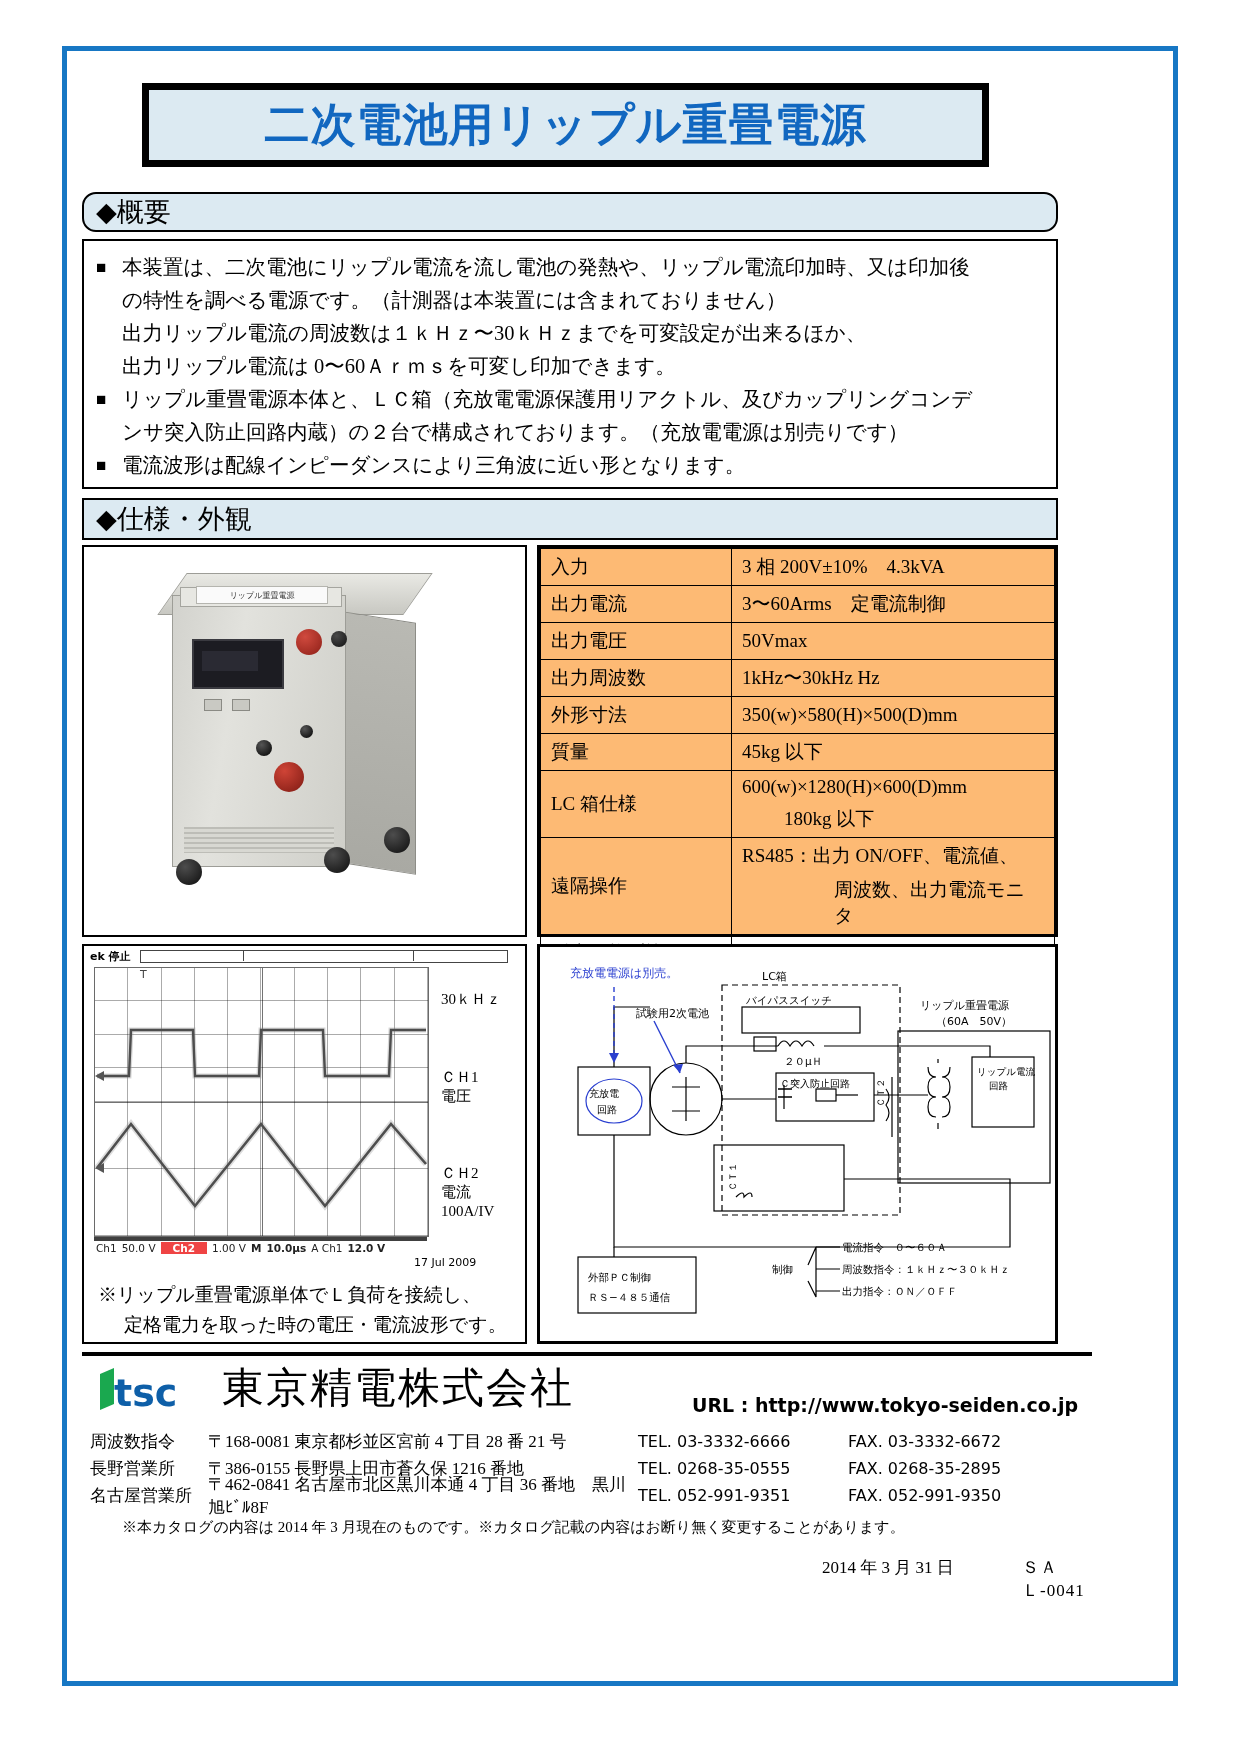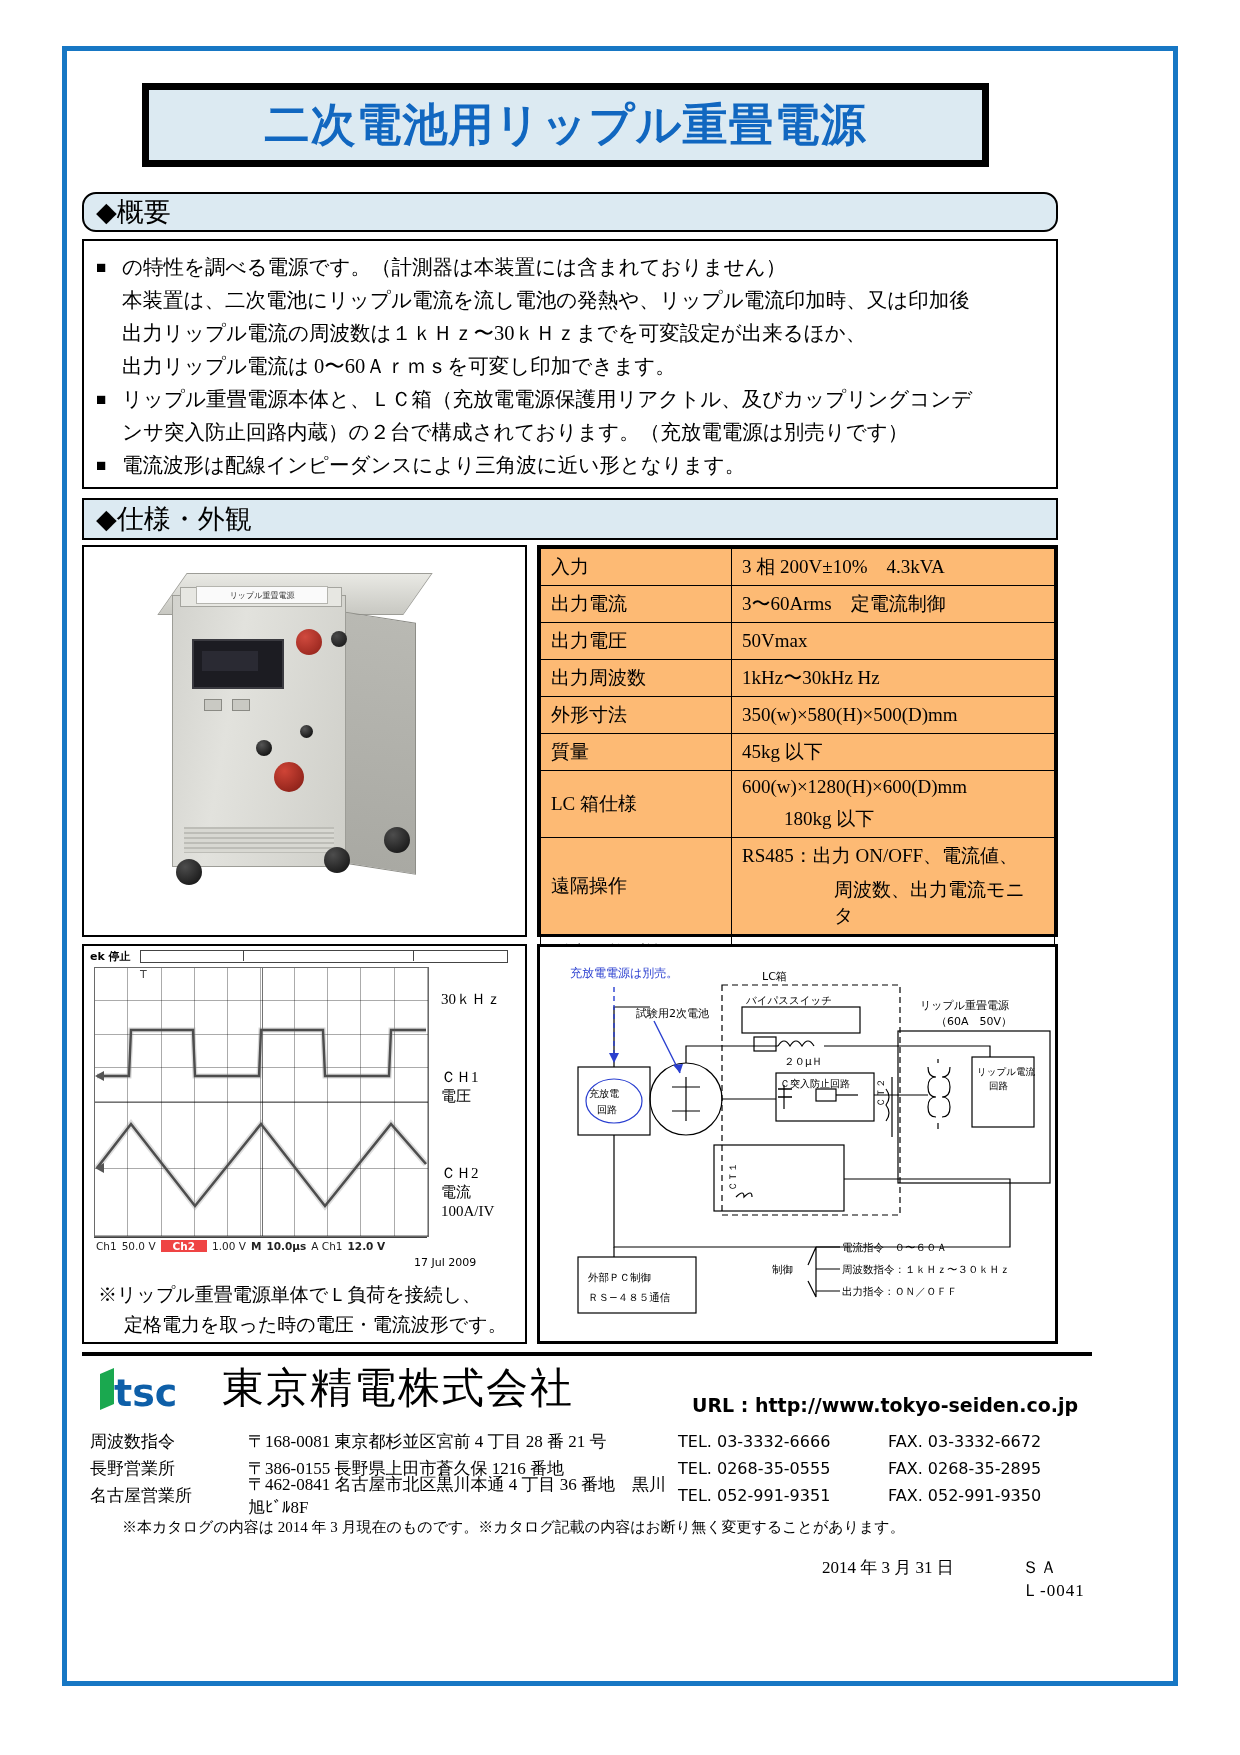--- a/index.html
+++ b/index.html
@@ -138,21 +138,21 @@
   .grid .axis-h{position:absolute;top:50%;left:0;right:0;height:1px;background:rgba(0,0,0,.55);}
   .grid svg{position:absolute;left:0;top:0;}
   .trig-mark{position:absolute;left:56px;top:22px;font-size:11px;color:#444;font-family:"DejaVu Sans",sans-serif;}
   .scope-label{position:absolute;font-size:15px;line-height:19px;text-align:left;}
   #lbl-freq{left:357px;top:44px;}
   #lbl-ch1{left:357px;top:122px;}
   #lbl-ch2{left:357px;top:218px;}
   .scope-readout{
     position:absolute;left:10px;top:291px;width:333px;height:17px;
     font-family:"DejaVu Sans","Liberation Sans",sans-serif;font-size:10.5px;
-    display:flex;align-items:center;gap:5px;color:#222;border-top:1px solid #404040;
+    display:flex;align-items:center;gap:5px;color:#222;border-top:4px solid #404040;
     padding-left:2px;box-sizing:border-box;
   }
   .scope-readout .inv{background:#ef4444;color:#fff;padding:0 12px;font-weight:bold;}
   .scope-readout b{font-weight:bold;}
   .scope-date{position:absolute;left:330px;top:310px;font-size:11px;
      font-family:"DejaVu Sans","Liberation Sans",sans-serif;}
   .scope-caption{position:absolute;left:14px;top:334px;width:420px;font-size:19px;line-height:30px;}
   .scope-caption .l2{padding-left:26px;}
 
   
@@ -170,21 +170,21 @@
     position:absolute;left:140px;top:0px;font-size:42px;letter-spacing:2px;
     font-family:"DejaVu Sans","Liberation Sans",sans-serif;font-weight:500;
   }
   .url-line{
     position:absolute;left:610px;top:34px;font-size:19px;font-weight:bold;
     font-family:"DejaVu Sans","Liberation Sans",sans-serif;
   }
   .offices{position:absolute;left:8px;top:68px;width:1000px;font-size:17px;}
   .off-row{display:flex;align-items:center;height:27px;}
   .off-name{width:118px;flex:0 0 auto;}
-  .off-addr{width:430px;flex:0 0 auto;margin-left:40px;}
+  .off-addr{width:430px;flex:0 0 auto;}
   .off-tel{width:210px;flex:0 0 auto;font-family:"DejaVu Sans","Liberation Sans",sans-serif;font-size:16px;}
   .off-fax{flex:1 1 auto;font-family:"DejaVu Sans","Liberation Sans",sans-serif;font-size:16px;}
   .note{position:absolute;left:40px;top:158px;font-size:15px;}
   .docdate{position:absolute;left:740px;top:196px;font-size:17px;}
   .doccode{position:absolute;left:940px;top:196px;font-size:17px;letter-spacing:1px;}
 </style>
 </head>
 <body>
 
 <div class="page">
@@ -195,22 +195,22 @@
   </div>
 
   <div class="sec-head" id="sec-head-overview">
     <span>◆概要</span>
   </div>
 
   <div class="overview-box">
     <div class="ov-item">
       <span class="ov-mark">■</span>
       <div class="ov-lines">
+        <div>本装置は、二次電池にリップル電流を流し電池の発熱や、リップル電流印加時、又は印加後</div>
         <div>の特性を調べる電源です。（計測器は本装置には含まれておりません）</div>
-        <div>本装置は、二次電池にリップル電流を流し電池の発熱や、リップル電流印加時、又は印加後</div>
         <div>出力リップル電流の周波数は１ｋＨｚ〜30ｋＨｚまでを可変設定が出来るほか、</div>
         <div>出力リップル電流は 0〜60Ａｒｍｓを可変し印加できます。</div>
       </div>
     </div>
     <div class="ov-item">
       <span class="ov-mark">■</span>
       <div class="ov-lines">
         <div>リップル重畳電源本体と、ＬＣ箱（充放電電源保護用リアクトル、及びカップリングコンデ</div>
         <div>ンサ突入防止回路内蔵）の２台で構成されております。（充放電電源は別売りです）</div>
       </div>

